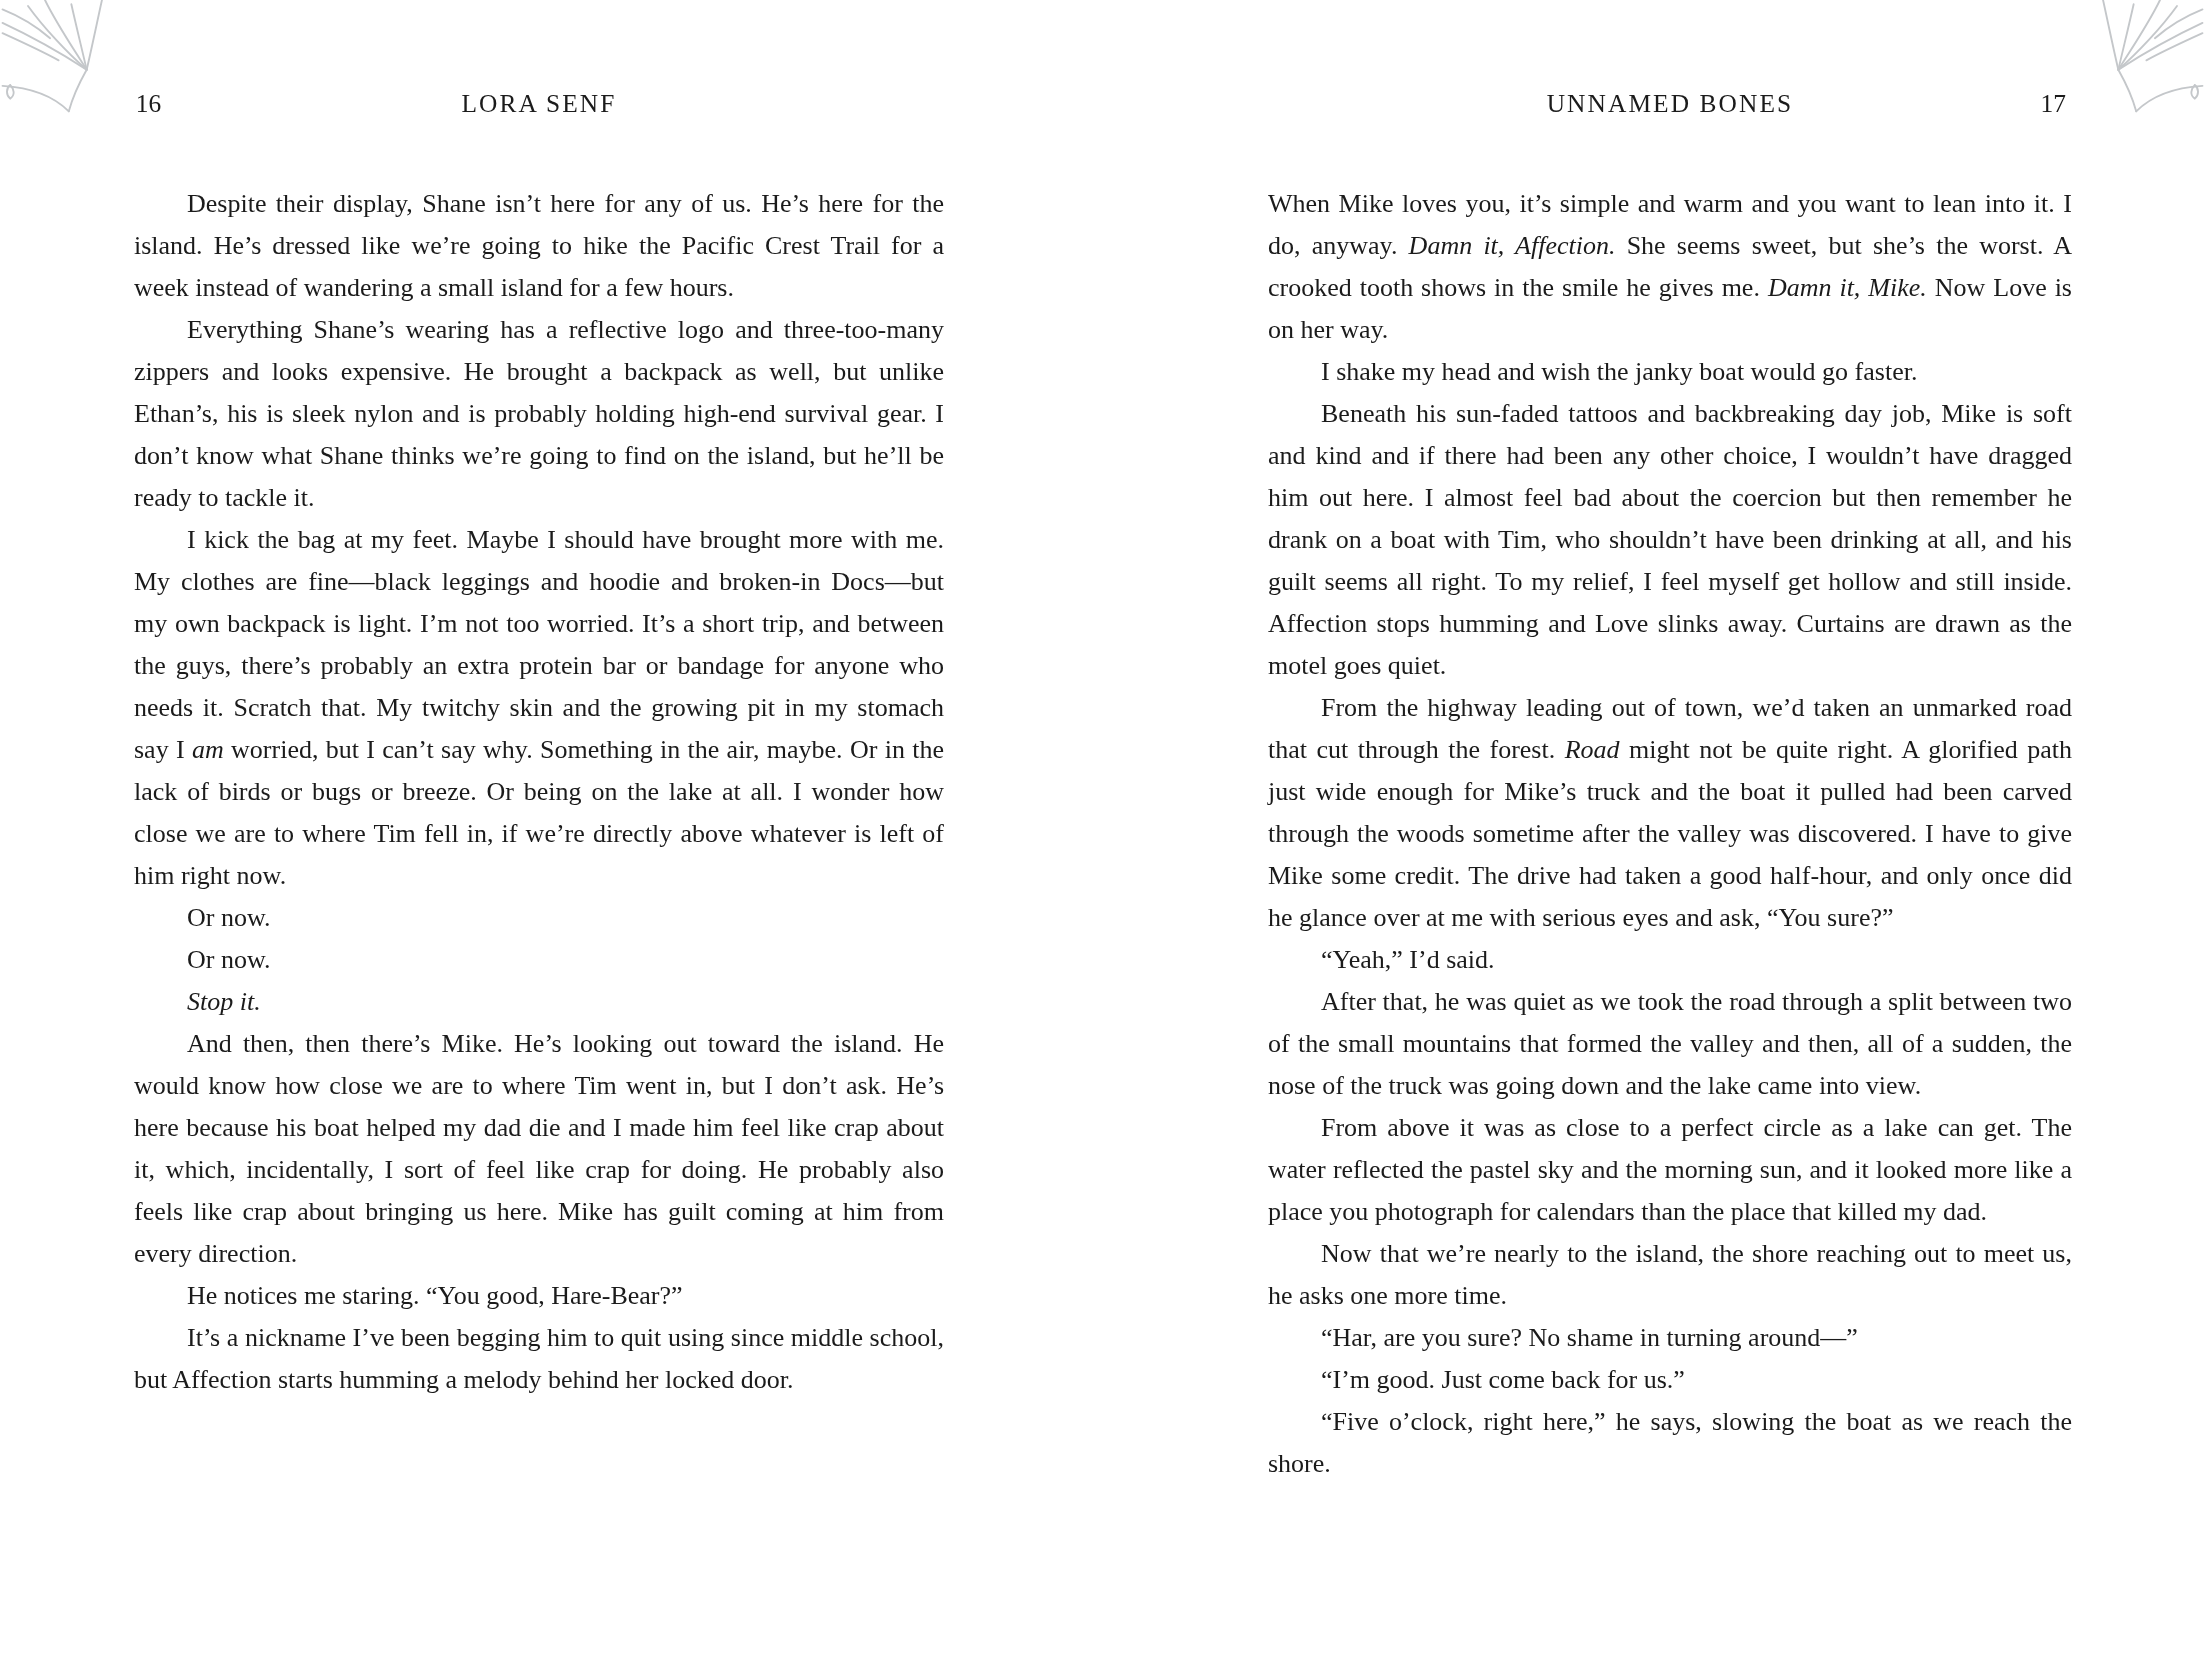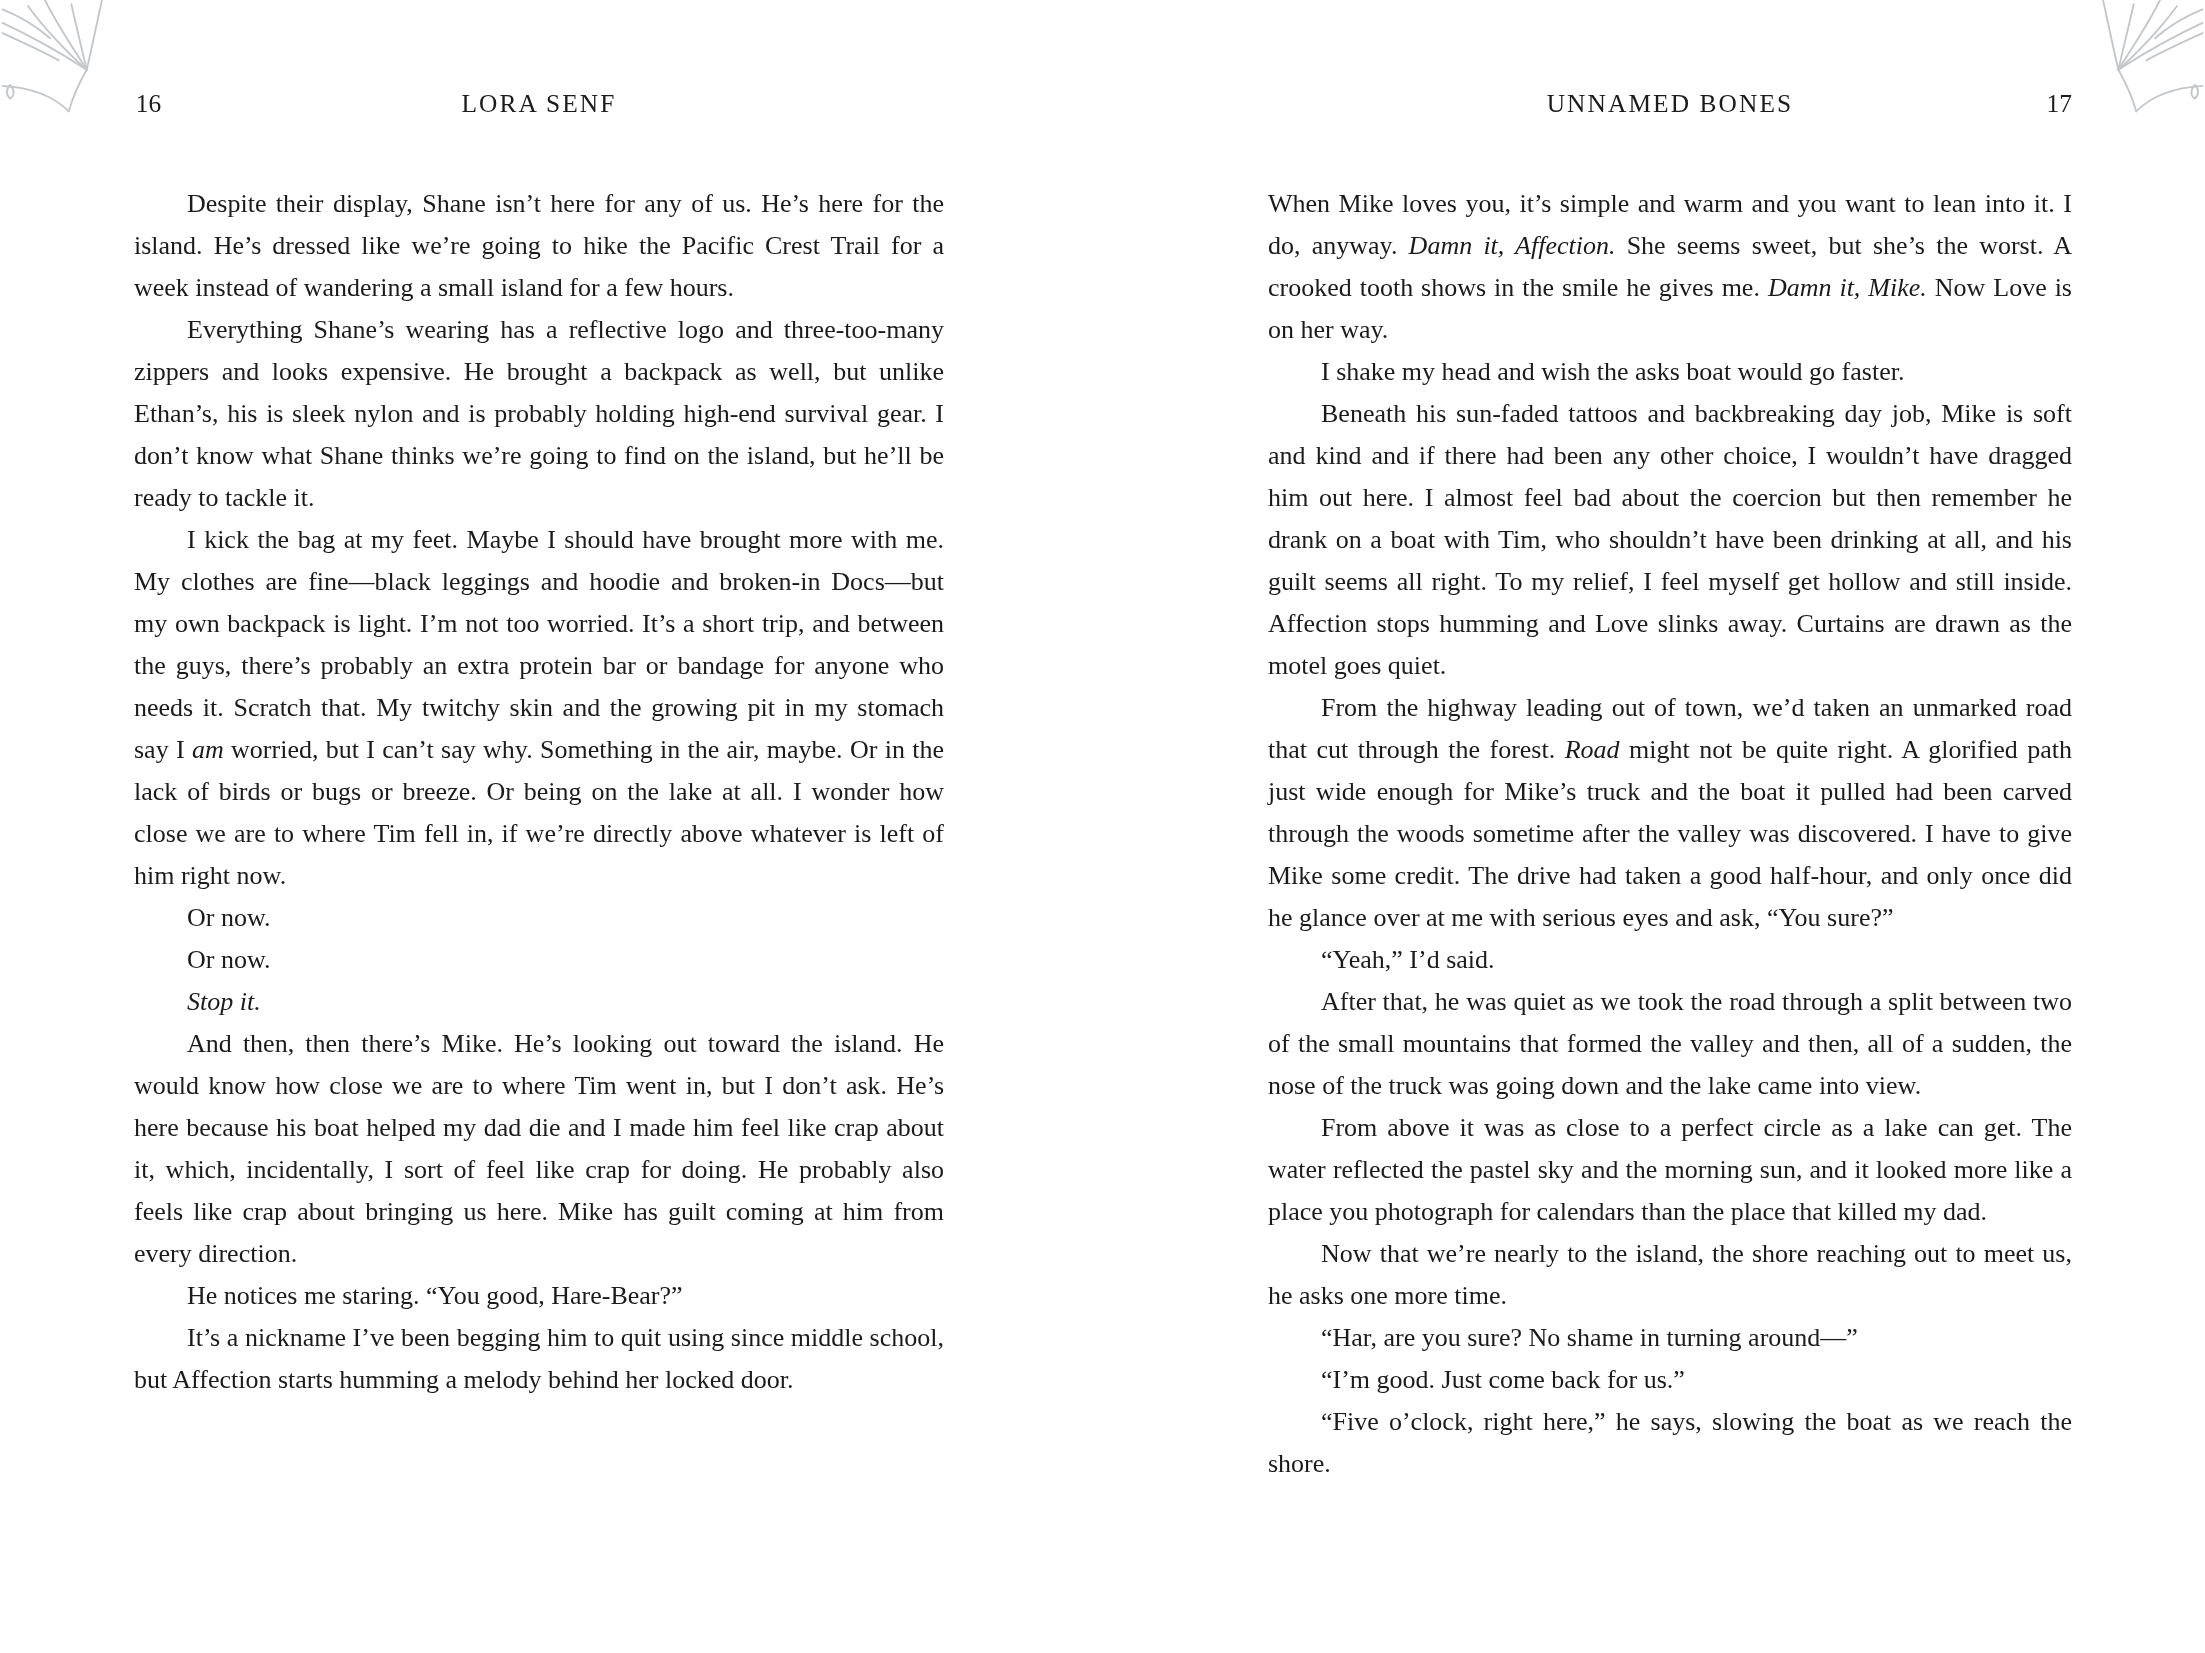--- a/index.html
+++ b/index.html
@@ -32,21 +32,21 @@
   .page-header {
     position: absolute; top: 86px; left: 0; right: 0;
     height: 34px; font-size: 25.4px; line-height: 34px;
   }
   .running-header {
     display: block; text-align: center;
     letter-spacing: 2.1px;
   }
   .page-number { position: absolute; top: 0; font-size: 25.4px; }
   .page.left  .page-number { left: 1.7px; }
-  .page.right .page-number { right: 0; }
+  .page.right .page-number { right: 6px; }
 
   .body-text { position: absolute; top: 183px; left: 0; right: 0; }
   .body-text p {
     margin: 0;
     font-size: 26px;
     line-height: 42px;
     text-align: justify;
     hyphens: none;
   }
   .body-text p.indent { text-indent: 53px; }
@@ -101,21 +101,21 @@
       </div>
   </section>
 
   <section class="page right">
     <header class="page-header">
       <span class="running-header">UNNAMED BONES</span>
       <span class="page-number">17</span>
     </header>
     <div class="body-text" id="right-body">
         <p class="">When Mike loves you, it’s simple and warm and you want to lean into it. I do, anyway. <em>Damn it, Affection.</em> She seems sweet, but she’s the worst. A crooked tooth shows in the smile he gives me. <em>Damn it, Mike.</em> Now Love is on her way.</p>
-        <p class="indent">I shake my head and wish the asks boat would go faster.</p>
+        <p class="indent">I shake my head and wish the janky boat would go faster.</p>
         <p class="indent">Beneath his sun-faded tattoos and backbreaking day job, Mike is soft and kind and if there had been any other choice, I wouldn’t have dragged him out here. I almost feel bad about the coercion but then remember he drank on a boat with Tim, who shouldn’t have been drinking at all, and his guilt seems all right. To my relief, I feel myself get hollow and still inside. Affection stops humming and Love slinks away. Curtains are drawn as the motel goes quiet.</p>
         <p class="indent">From the highway leading out of town, we’d taken an unmarked road that cut through the forest. <em>Road</em> might not be quite right. A glorified path just wide enough for Mike’s truck and the boat it pulled had been carved through the woods sometime after the valley was discovered. I have to give Mike some credit. The drive had taken a good half-hour, and only once did he glance over at me with serious eyes and ask, “You sure?”</p>
         <p class="indent">“Yeah,” I’d said.</p>
         <p class="indent">After that, he was quiet as we took the road through a split between two of the small mountains that formed the valley and then, all of a sudden, the nose of the truck was going down and the lake came into view.</p>
         <p class="indent">From above it was as close to a perfect circle as a lake can get. The water reflected the pastel sky and the morning sun, and it looked more like a place you photograph for calendars than the place that killed my dad.</p>
         <p class="indent">Now that we’re nearly to the island, the shore reaching out to meet us, he asks one more time.</p>
         <p class="indent">“Har, are you sure? No shame in turning around—”</p>
         <p class="indent">“I’m good. Just come back for us.”</p>
         <p class="indent">“Five o’clock, right here,” he says, slowing the boat as we reach the shore.</p>
       </div>

